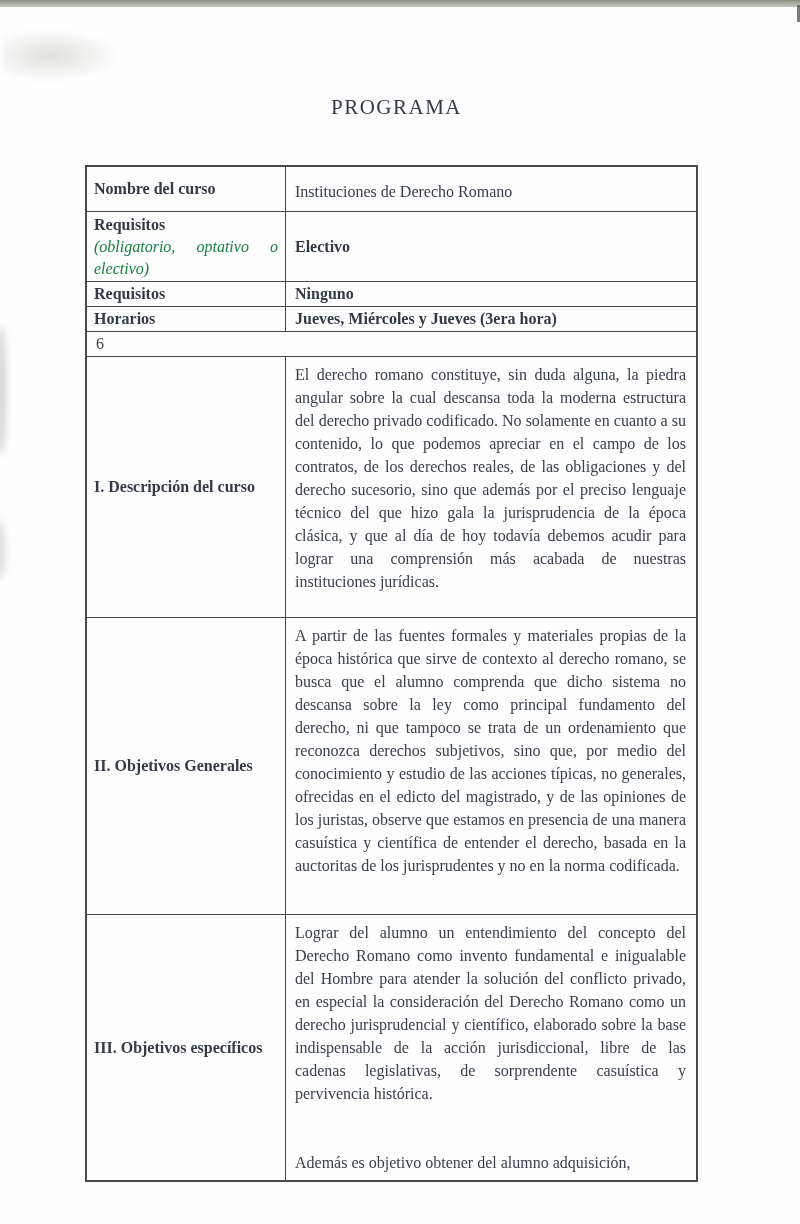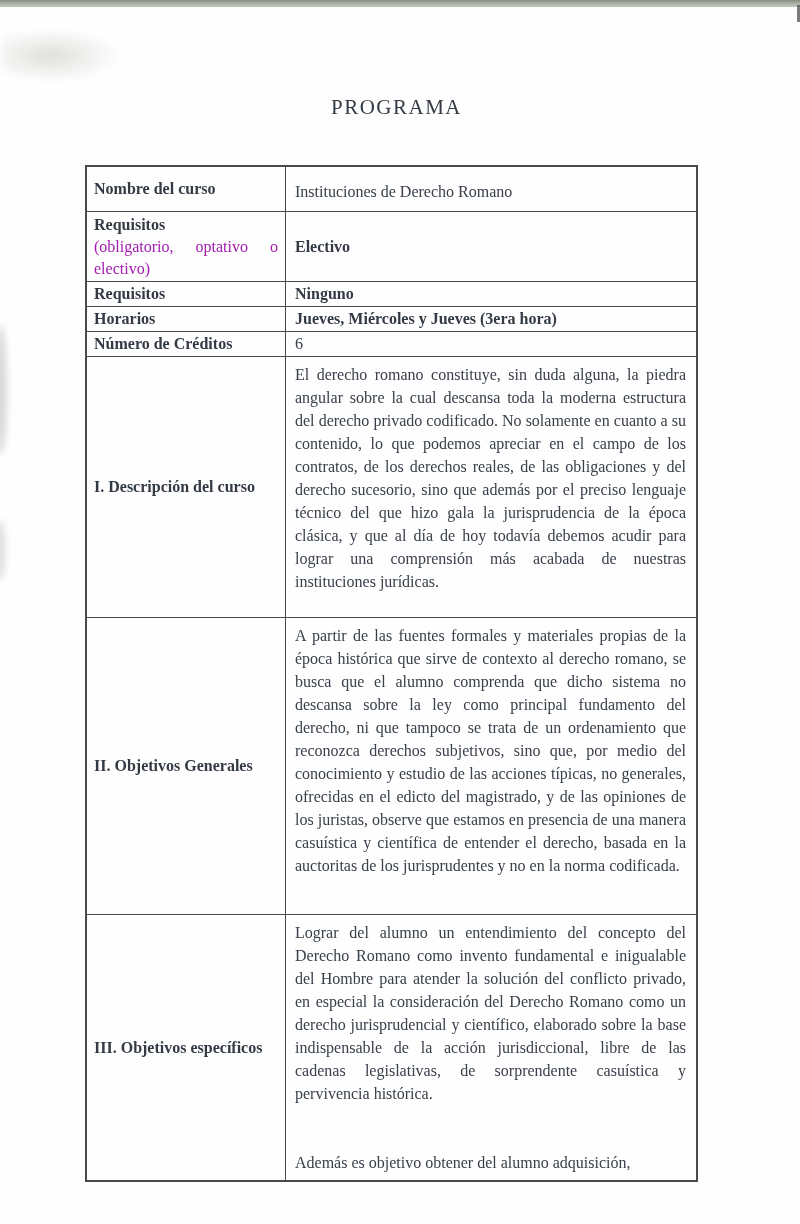--- a/index.html
+++ b/index.html
@@ -63,21 +63,21 @@
   .val { font-size:16px; line-height:22px; padding-left:9px; }
   .bold { font-weight:bold; color:#333a44; }
 
   .r1 { min-height:44px; }
   .r1 .lab, .r1 .val { display:flex; align-items:center; }
   .r1 .val { padding-top:6px; }
 
   .r2 { min-height:69px; }
   .r2 .lab { padding-top:2px; }
   .r2 .val { display:flex; align-items:center; }
-  .lab-sub { display:block; font-weight:normal; color:#a21caf; text-align:justify; }
+  .lab-sub { display:block; font-weight:normal; color:#15803d; text-align:justify;font-style:italic; }
 
   .r3, .r4, .r5 { min-height:23px; }
 
   .r6 { min-height:261px; }
   .r7 { min-height:297px; }
   .r8 { min-height:228px; }
   .r6 .lab, .r7 .lab, .r8 .lab { display:flex; align-items:center; }
 
   .para {
     text-align:justify;
@@ -119,21 +119,20 @@
       <div class="cell lab">Requisitos</div>
       <div class="cell val bold">Ninguno</div>
     </div>
 
     <div class="row r4">
       <div class="cell lab">Horarios</div>
       <div class="cell val bold">Jueves, Miércoles y Jueves (3era hora)</div>
     </div>
 
     <div class="row r5">
-      <div class="cell lab">Número de Créditos</div>
       <div class="cell val">6</div>
     </div>
 
     <div class="row r6">
       <div class="cell lab">I. Descripción del curso</div>
       <div class="cell val para">El derecho romano constituye, sin duda alguna, la piedra angular sobre la cual descansa toda la moderna estructura del derecho privado codificado. No solamente en cuanto a su contenido, lo que podemos apreciar en el campo de los contratos, de los derechos reales, de las obligaciones y del derecho sucesorio, sino que además por el preciso lenguaje técnico del que hizo gala la jurisprudencia de la época clásica, y que al día de hoy todavía debemos acudir para lograr una comprensión más acabada de nuestras instituciones jurídicas.</div>
     </div>
 
     <div class="row r7">
       <div class="cell lab">II. Objetivos Generales</div>

